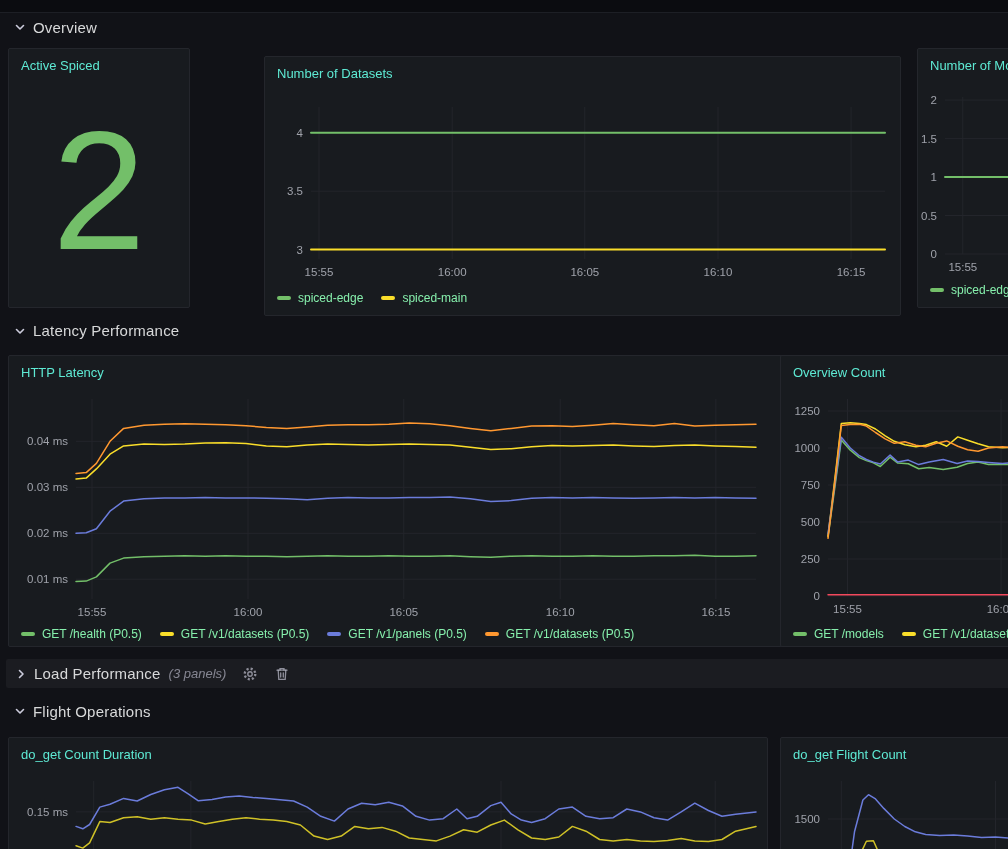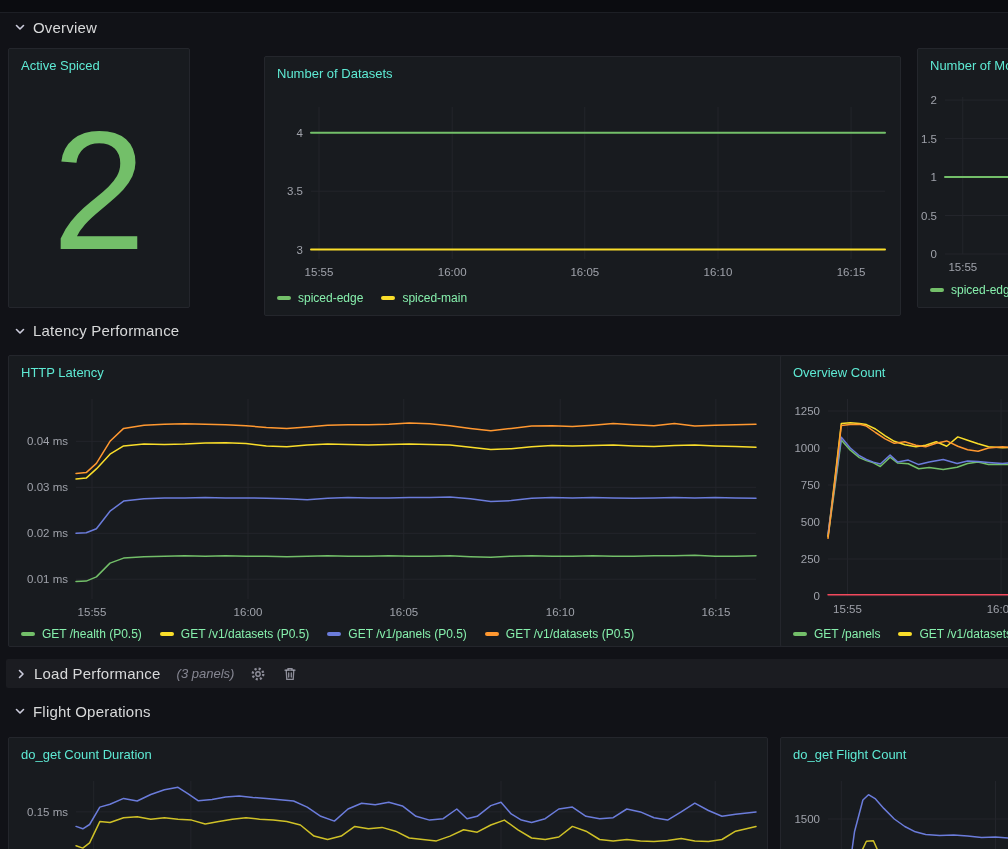--- a/index.html
+++ b/index.html
@@ -11,21 +11,21 @@
   }
   .top-strip{position:absolute;left:0;top:0;width:1008px;height:13px;background:#0b0c10;border-bottom:1px solid #1d1f25;box-sizing:border-box;}
   .section-row{position:absolute;display:flex;align-items:center;color:#d8d9da;cursor:pointer;}
   #row-overview{left:0;top:14px;width:1008px;height:26px;padding-left:14px;}
   #row-latency{left:0;top:317px;width:1008px;height:27px;padding-left:14px;}
   #row-load{left:6px;top:659px;width:1002px;height:29px;padding-left:9px;background:#1b1c21;border-radius:2px;}
   #row-flight{left:0;top:697px;width:1008px;height:28px;padding-left:14px;}
   .chev{width:12px;height:12px;display:inline-flex;color:#ccccdc;margin-right:7px;flex:0 0 auto;}
   .chev svg{width:12px;height:12px;}
   .section-title{font-size:15px;font-weight:400;letter-spacing:.2px;}
-  .panel-count{font-style:italic;font-size:13px;color:rgba(204,204,220,.6);margin-left:16px;font-weight:400;}
+  .panel-count{font-style:italic;font-size:13px;color:rgba(204,204,220,.6);margin-left:8px;font-weight:400;}
   .row-icon{margin-left:16px;color:rgba(204,204,220,.65);width:16px;height:16px;display:inline-flex;cursor:pointer;}
   .row-icon svg{width:16px;height:16px;}
   .panel{position:absolute;background:#181b1f;border:1px solid #24262c;border-radius:2px;box-sizing:border-box;}
   .panel-title{position:absolute;top:9px;left:12px;font-size:13px;font-weight:500;color:#5eead4;z-index:2;white-space:nowrap;cursor:pointer;}
   #panel-a{left:8px;top:48px;width:182px;height:260px;}
   #panel-b{left:264px;top:56px;width:637px;height:260px;}
   #panel-c{left:917px;top:48px;width:637px;height:260px;}
   #panel-d{left:8px;top:355px;width:860px;height:292px;}
   #panel-e{left:780px;top:355px;width:762px;height:292px;}
   #panel-f{left:8px;top:737px;width:760px;height:290px;}
@@ -201,21 +201,21 @@
         <polyline points="47.0,180.8 54.0,130.5 60.3,83.9 69.3,94.2 78.4,101.6 85.4,104.6 92.4,106.8 99.3,110.5 109.1,101.2 116.8,107.1 127.3,107.8 137.7,112.7 148.2,111.5 162.2,113.5 176.1,111.2 186.6,107.5 197.1,106.1 207.5,108.6 221.5,108.3 235.5,109.0 256.4,108.3" fill="none" stroke="#73BF69" stroke-width="1.5" stroke-linejoin="round" stroke-linecap="round"></polyline>
         <polyline points="47.0,180.1 54.0,121.6 60.3,67.6 69.3,66.8 78.4,67.6 85.4,68.6 94.5,73.0 104.2,79.9 113.3,85.3 123.8,88.7 134.9,90.8 144.7,89.3 155.2,85.8 165.7,90.2 176.8,80.9 186.6,84.3 197.1,87.8 207.5,90.8 221.5,91.7 235.5,91.1 256.4,92.0" fill="none" stroke="#FADE2A" stroke-width="1.5" stroke-linejoin="round" stroke-linecap="round"></polyline>
         <polyline points="47.0,177.8 54.0,127.5 60.3,81.3 69.3,92.0 78.4,99.7 85.4,103.5 92.4,106.1 99.3,108.0 109.1,99.1 116.8,106.1 127.3,104.1 137.7,108.6 148.2,106.1 162.2,103.5 176.1,107.5 186.6,105.0 197.1,105.6 207.5,106.5 221.5,107.5 235.5,106.1 256.4,107.1" fill="none" stroke="#6B7CDB" stroke-width="1.5" stroke-linejoin="round" stroke-linecap="round"></polyline>
         <polyline points="47.0,182.3 54.0,124.6 60.3,69.5 69.3,68.6 78.4,68.3 85.4,70.1 94.5,76.5 104.2,82.8 113.3,87.3 123.8,85.8 134.9,89.3 144.7,90.8 155.2,87.3 165.7,84.9 176.8,90.2 186.6,93.8 197.1,95.2 207.5,92.0 221.5,90.8 235.5,92.0 256.4,92.7" fill="none" stroke="#FF9830" stroke-width="1.5" stroke-linejoin="round" stroke-linecap="round"></polyline>
         <polyline points="47.0,238.8 745.0,238.8" fill="none" stroke="#F2495C" stroke-width="1.5" stroke-linejoin="round" stroke-linecap="round"></polyline>
       </svg>
     </div>
 <div class="legend" style="bottom: 5px;">
       <span class="legend-item">
         <span class="sw" style="background: rgb(115, 191, 105);"></span>
-        <span>GET /panels</span>
+        <span>GET /models</span>
       </span>
       <span class="legend-item">
         <span class="sw" style="background: rgb(250, 222, 42);"></span>
         <span>GET /v1/datasets</span>
       </span>
     </div>
   </div>
 
 <div class="section-row" id="row-load">
   <span class="chev">

